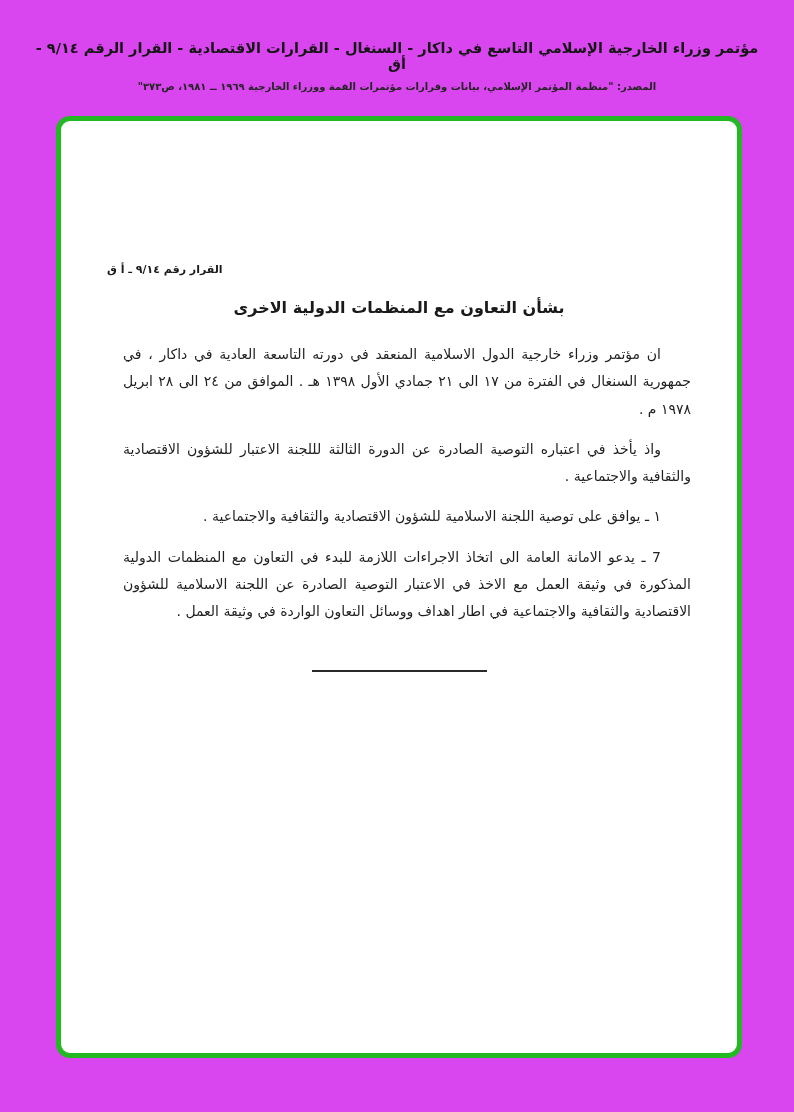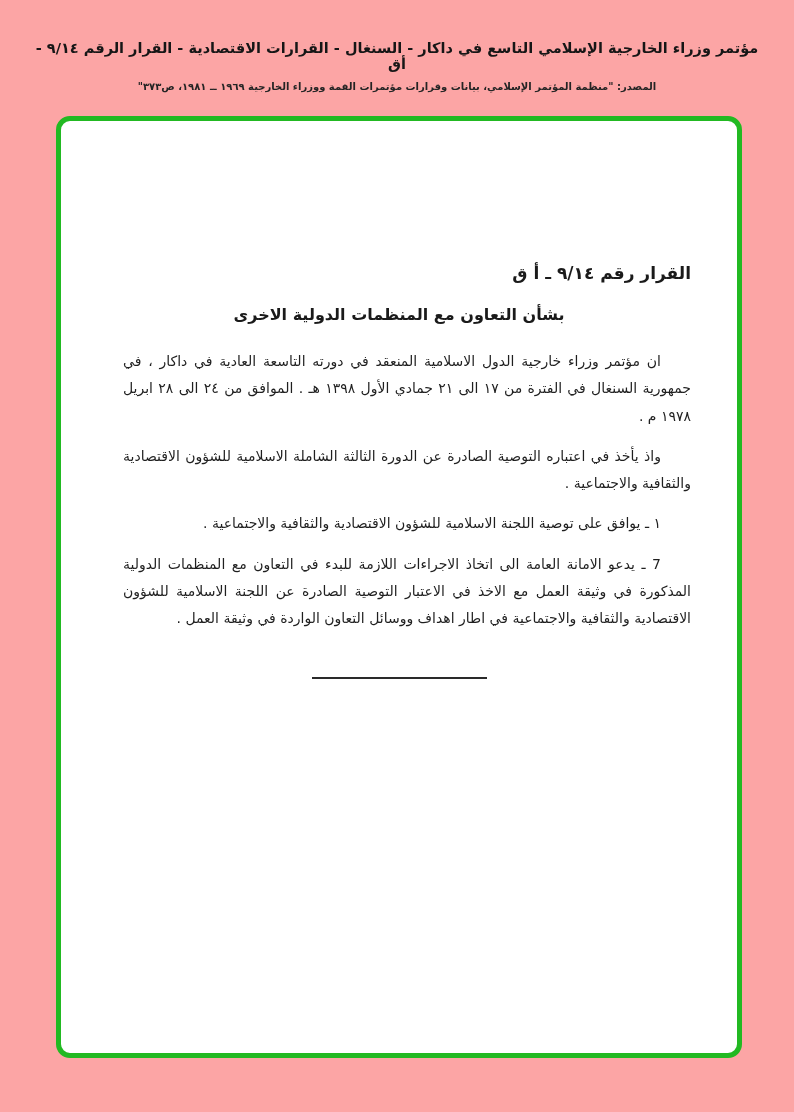--- a/index.html
+++ b/index.html
@@ -6,21 +6,21 @@
   html, body { margin: 0; padding: 0; }
   body {
     width: 794px;
     height: 1112px;
     background: #ffffff;
     font-family: "DejaVu Sans", sans-serif;
     color: #1c1c1c;
     position: relative;
     overflow: hidden;
   }
-  .page { position: absolute; inset: 0; background: #fca5a5; }
+  .page { position: absolute; inset: 0; background: #d946ef; }
 
   
   .page-header {
     position: absolute;
     top: 40px;
     left: 0;
     width: 100%;
     text-align: center;
     direction: rtl;
   }
@@ -48,23 +48,23 @@
     border-radius: 14px;
     background: #ffffff;
   }
 
   
   .doc-content {
     direction: rtl;
     padding: 142px 46px 0 46px;
   }
   .doc-title {
-    text-align: right;
+    text-align: left;
     font-weight: 700;
-    font-size: 17px;
+    font-size: 11px;
     margin: 0 0 22px 0;
     color: #1a1a1a;
   }
   .doc-subtitle {
     text-align: center;
     font-weight: 700;
     font-size: 16px;
     margin: 0 0 24px 0;
     color: #1a1a1a;
   }
@@ -96,21 +96,21 @@
     <div class="doc-content">
 
       <h1 class="doc-title">القرار رقم ٩/١٤ ـ أ ق</h1>
 
       <h2 class="doc-subtitle">بشأن التعاون مع المنظمات الدولية الاخرى</h2>
 
       <p class="doc-paragraph">ان مؤتمر وزراء خارجية الدول الاسلامية المنعقد في دورته التاسعة العادية في داكار ، في جمهورية السنغال في الفترة من ١٧ الى ٢١ جمادي الأول ١٣٩٨ هـ . الموافق من ٢٤ الى ٢٨ ابريل ١٩٧٨ م .</p>
 
 
 
-      <p class="doc-paragraph">واذ يأخذ في اعتباره التوصية الصادرة عن الدورة الثالثة الشاملة الاسلامية للشؤون الاقتصادية والثقافية والاجتماعية .</p>
+      <p class="doc-paragraph">واذ يأخذ في اعتباره التوصية الصادرة عن الدورة الثالثة لللجنة الاعتبار للشؤون الاقتصادية والثقافية والاجتماعية .</p>
 
       <p class="doc-paragraph">١ ـ يوافق على توصية اللجنة الاسلامية للشؤون الاقتصادية والثقافية والاجتماعية .</p>
 
       <p class="doc-paragraph">7 ـ يدعو الامانة العامة الى اتخاذ الاجراءات اللازمة للبدء في التعاون مع المنظمات الدولية المذكورة في وثيقة العمل مع الاخذ في الاعتبار التوصية الصادرة عن اللجنة الاسلامية للشؤون الاقتصادية والثقافية والاجتماعية في اطار اهداف ووسائل التعاون الواردة في وثيقة العمل .</p>
 
       <div class="divider"></div>
 
     </div>
   </div>
 

